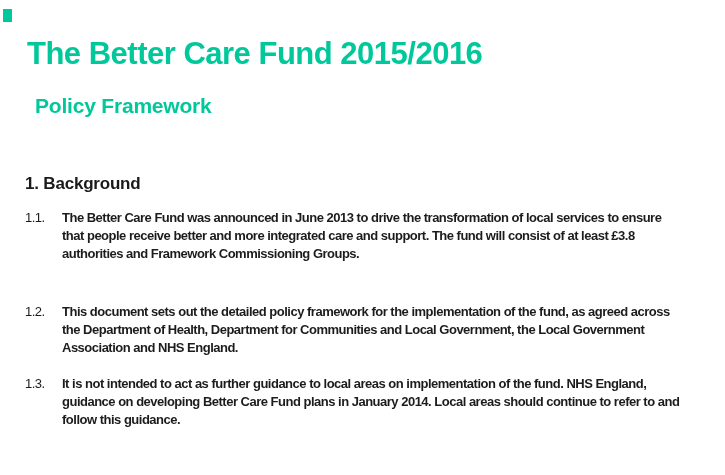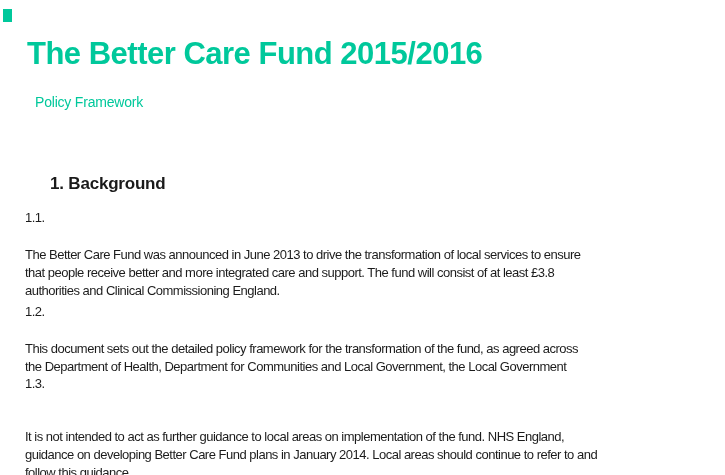--- a/index.html
+++ b/index.html
@@ -30,86 +30,86 @@
     font-size: 31px;
     font-weight: bold;
     letter-spacing: -0.5px;
     color: var(--accent, #00c89b);
     white-space: nowrap;
   }
   .doc-subtitle {
     position: absolute;
     left: 35px;
     top: 94px;
-    font-size: 14px;
-    font-weight: normal;
+    font-size: 21px;
+    font-weight: bold;
     letter-spacing: -0.2px;
     color: var(--accent, #00c89b);
     white-space: nowrap;
   }
   .section-heading {
     position: absolute;
     left: 25px;
     top: 174px;
     font-size: 17px;
     font-weight: bold;
     letter-spacing: -0.2px;
     color: #1a1a1a;
     white-space: nowrap;
-    margin-left: 25px;
   }
   .para {
     position: absolute;
     left: 25px;
     display: flex;
     align-items: flex-start;
     color: #1c1c1c;
     font-size: 13px;
     letter-spacing: -0.5px;
     line-height: 18px;
-    flex-direction: column;
   }
   .para .num {
     width: 37px;
     flex: 0 0 37px;
   }
   .para .lines div {
     white-space: nowrap;
+    font-weight: bold;
   }
   #para-1 { top: 209px; }
   #para-2 { top: 303px; justify-content: center; }
-  #para-3 { top: 375px; gap: 16px; }
+  #para-3 { top: 375px; }
 </style>
 </head>
 <body>
 
 <div id="page">
 
   <div class="corner-mark"></div>
 
   <div class="doc-title">The Better Care Fund 2015/2016</div>
 
   <div class="doc-subtitle">Policy Framework</div>
 
   <div class="section-heading">1. Background</div>
 
   <div class="para" id="para-1">
     <div class="num">1.1.</div>
     <div class="lines">
       <div>The Better Care Fund was announced in June 2013 to drive the transformation of local services to ensure</div>
       <div>that people receive better and more integrated care and support. The fund will consist of at least £3.8</div>
-      <div>authorities and Clinical Commissioning England.</div>
+      <div>authorities and Framework Commissioning Groups.</div>
     </div>
   </div>
 
   <div class="para" id="para-2">
     <div class="num">1.2.</div>
     <div class="lines">
-      <div>This document sets out the detailed policy framework for the transformation of the fund, as agreed across</div>
+      <div>This document sets out the detailed policy framework for the implementation of the fund, as agreed across</div>
       <div>the Department of Health, Department for Communities and Local Government, the Local Government</div>
+      <div>Association and NHS England.</div>
     </div>
   </div>
 
   <div class="para" id="para-3">
     <div class="num">1.3.</div>
     <div class="lines">
       <div>It is not intended to act as further guidance to local areas on implementation of the fund. NHS England,</div>
       <div>guidance on developing Better Care Fund plans in January 2014. Local areas should continue to refer to and</div>
       <div>follow this guidance.</div>
     </div>

